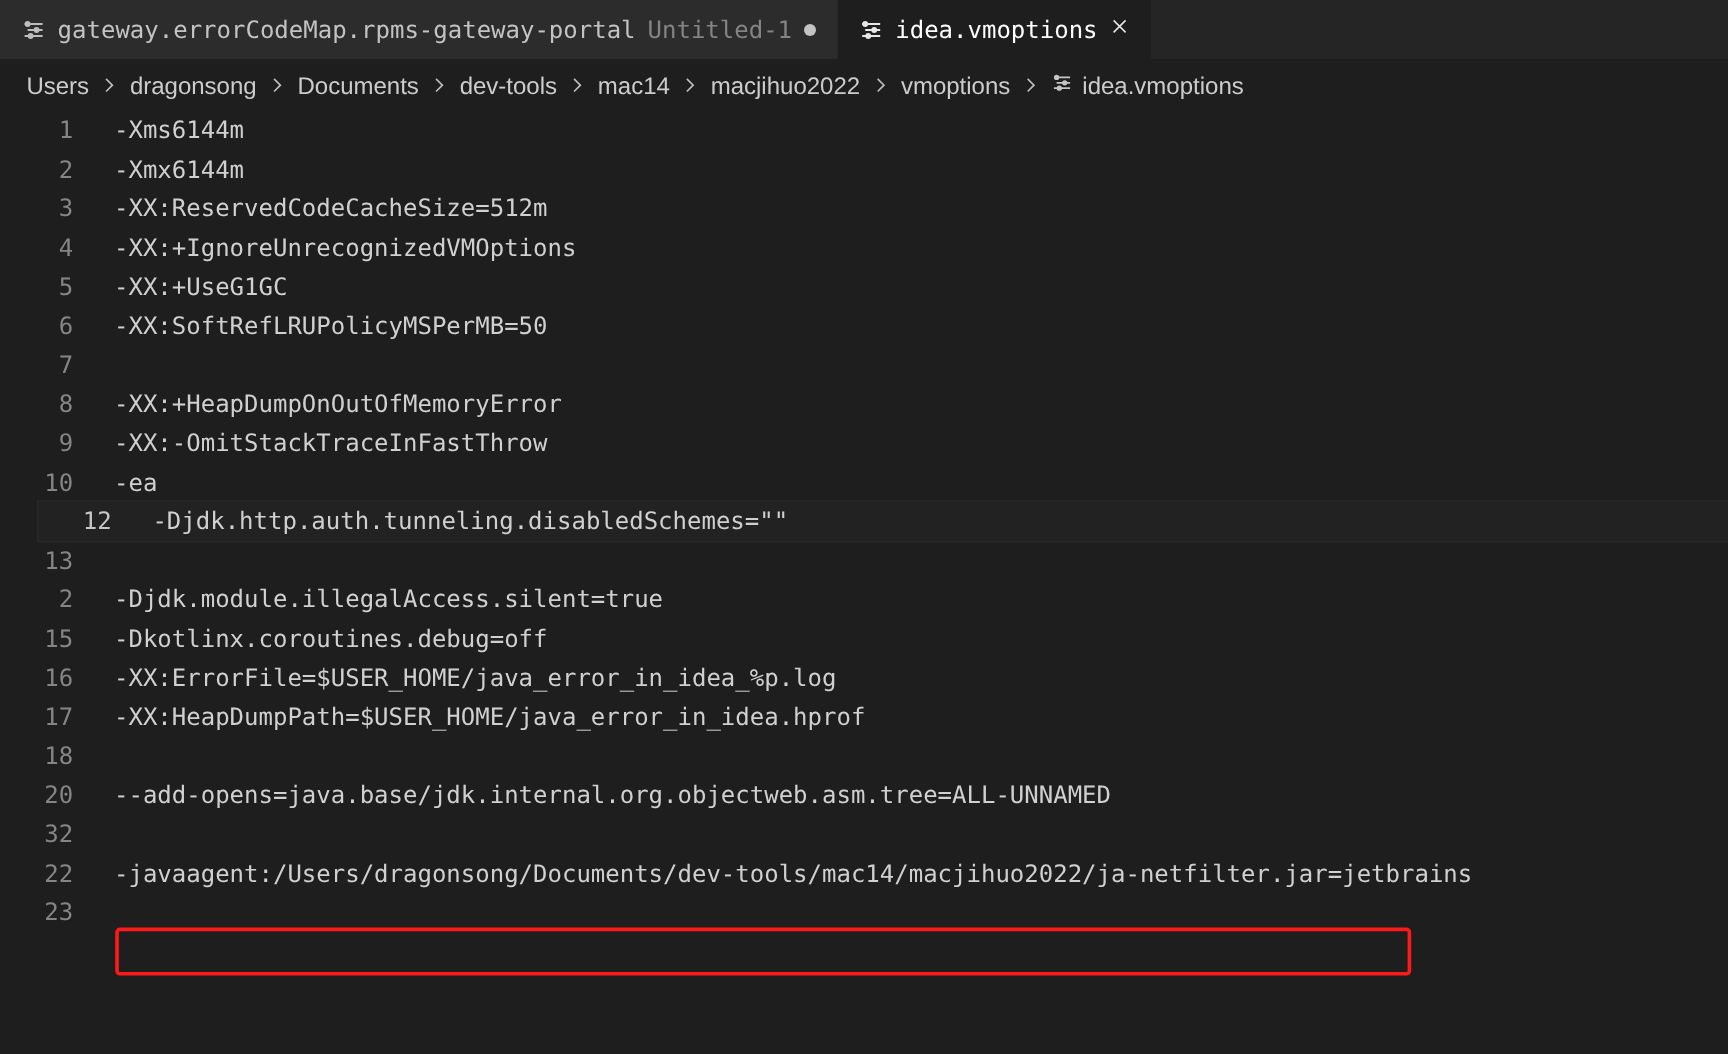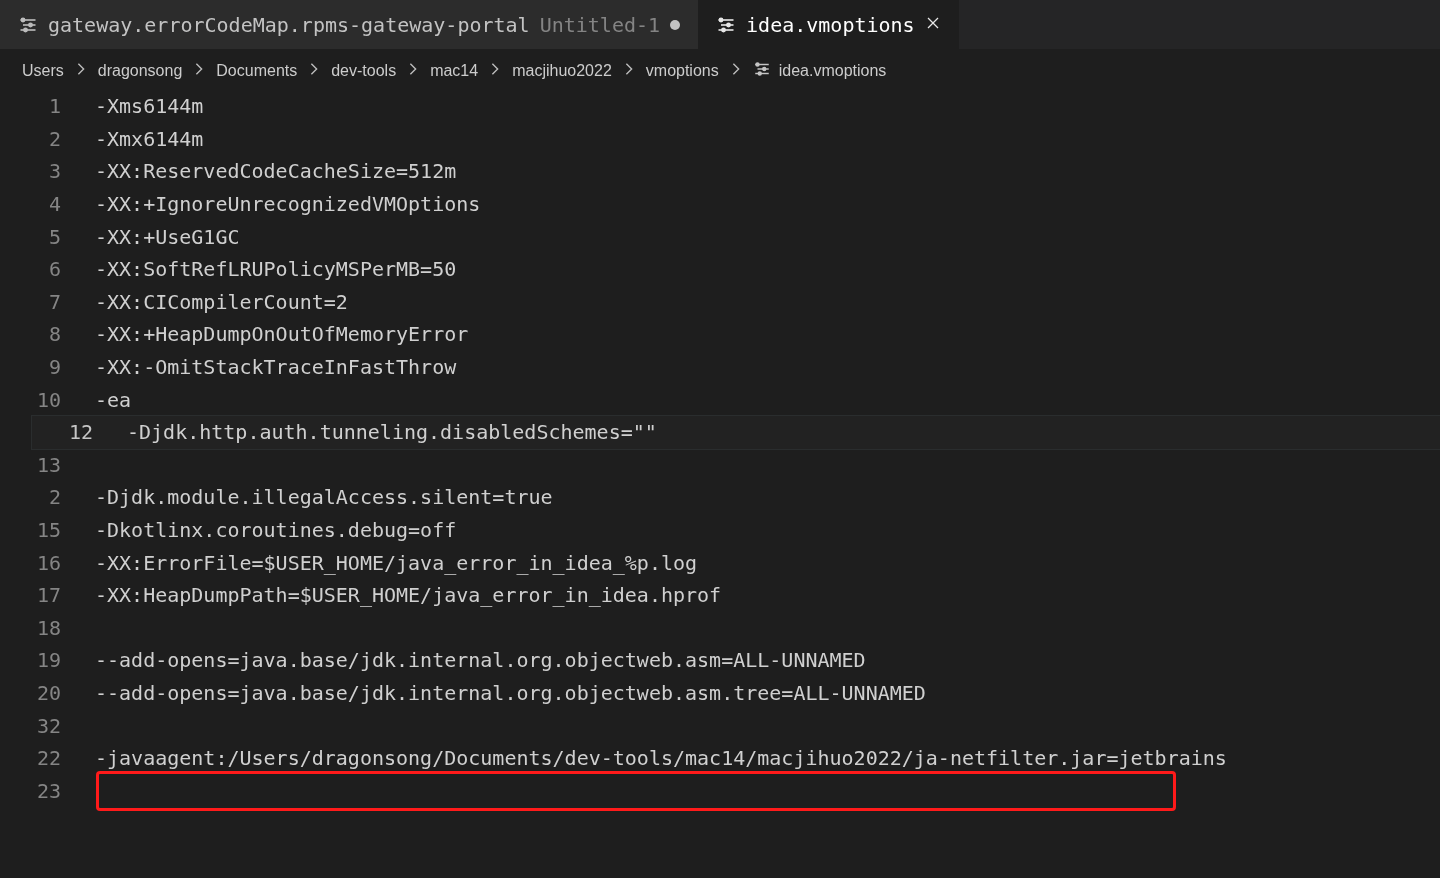--- a/index.html
+++ b/index.html
@@ -41,21 +41,21 @@
   .tab .file-icon svg { display:block; }
   .tab .dot {
     width: 10px; height: 10px; border-radius: 50%;
     background: #cccccc; display:inline-block;
   }
   .tab .close { font-size: 18px; color: #cccccc; }
   .crumbs {
     display: flex;
     align-items: center;
     padding: 10px 22px 8px 22px;
-    font-size: 16px;
+    font-size: 20px;
     color: #cccccc;
     font-family: -apple-system, 'Segoe UI', sans-serif;
     gap: 10px;
   }
   .crumbs .chev { color: #bdbdbd; }
   .crumbs .leaf { display:flex; align-items:center; gap:8px; }
   .editor {
     position: relative;
     font-family: 'Menlo','Consolas',monospace;
     font-size: 20px;
@@ -196,21 +196,20 @@
     <div class="line">
       <div class="gutter">5</div>
       <div class="code">-XX:+UseG1GC</div>
     </div>
     <div class="line">
       <div class="gutter">6</div>
       <div class="code">-XX:SoftRefLRUPolicyMSPerMB=50</div>
     </div>
     <div class="line">
       <div class="gutter">7</div>
-      <div class="code">-XX:CICompilerCount=2</div>
     </div>
     <div class="line">
       <div class="gutter">8</div>
       <div class="code">-XX:+HeapDumpOnOutOfMemoryError</div>
     </div>
     <div class="line">
       <div class="gutter">9</div>
       <div class="code">-XX:-OmitStackTraceInFastThrow</div>
     </div>
     <div class="line">
@@ -238,24 +237,20 @@
     </div>
     <div class="line">
       <div class="gutter">17</div>
       <div class="code">-XX:HeapDumpPath=$USER_HOME/java_error_in_idea.hprof</div>
     </div>
     <div class="line">
       <div class="gutter">18</div>
       <div class="code"></div>
     </div>
     <div class="line">
-      <div class="gutter">19</div>
-      <div class="code">--add-opens=java.base/jdk.internal.org.objectweb.asm=ALL-UNNAMED</div>
-    </div>
-    <div class="line">
       <div class="gutter">20</div>
       <div class="code">--add-opens=java.base/jdk.internal.org.objectweb.asm.tree=ALL-UNNAMED</div>
     </div>
     <div class="line">
       <div class="gutter">32</div>
       <div class="code"></div>
     </div>
     <div class="line">
       <div class="gutter">22</div>
       <div class="code">-javaagent:/Users/dragonsong/Documents/dev-tools/mac14/macjihuo2022/ja-netfilter.jar=jetbrains</div>

